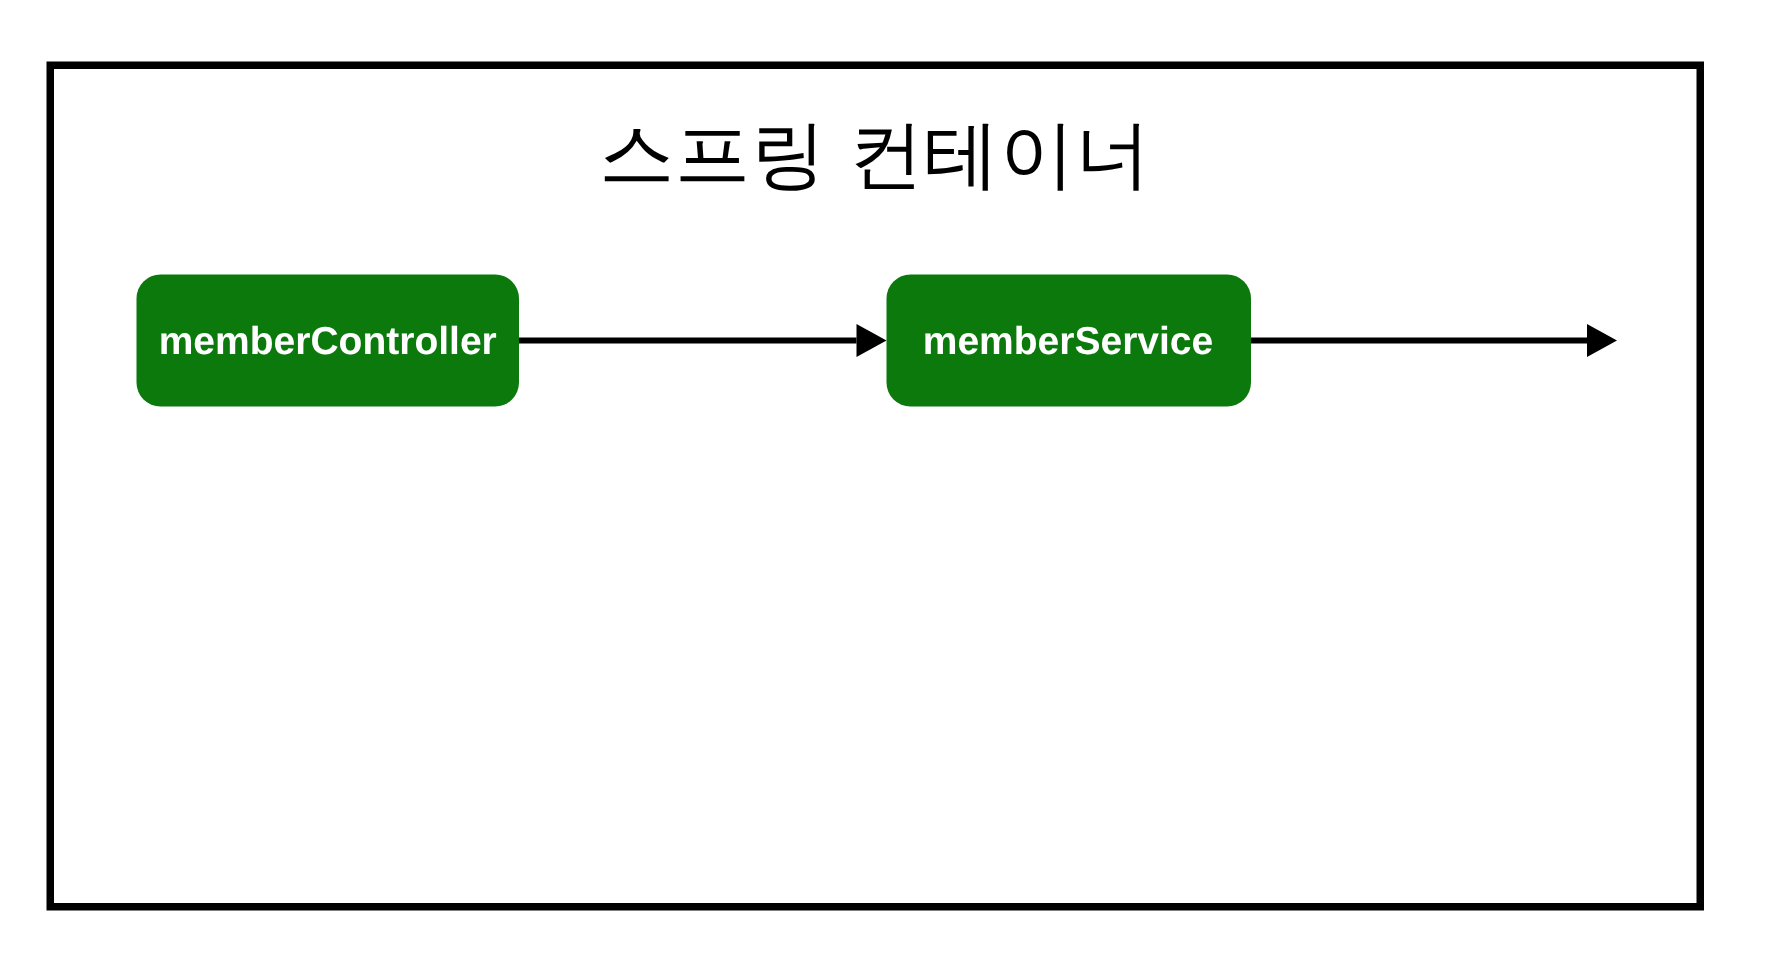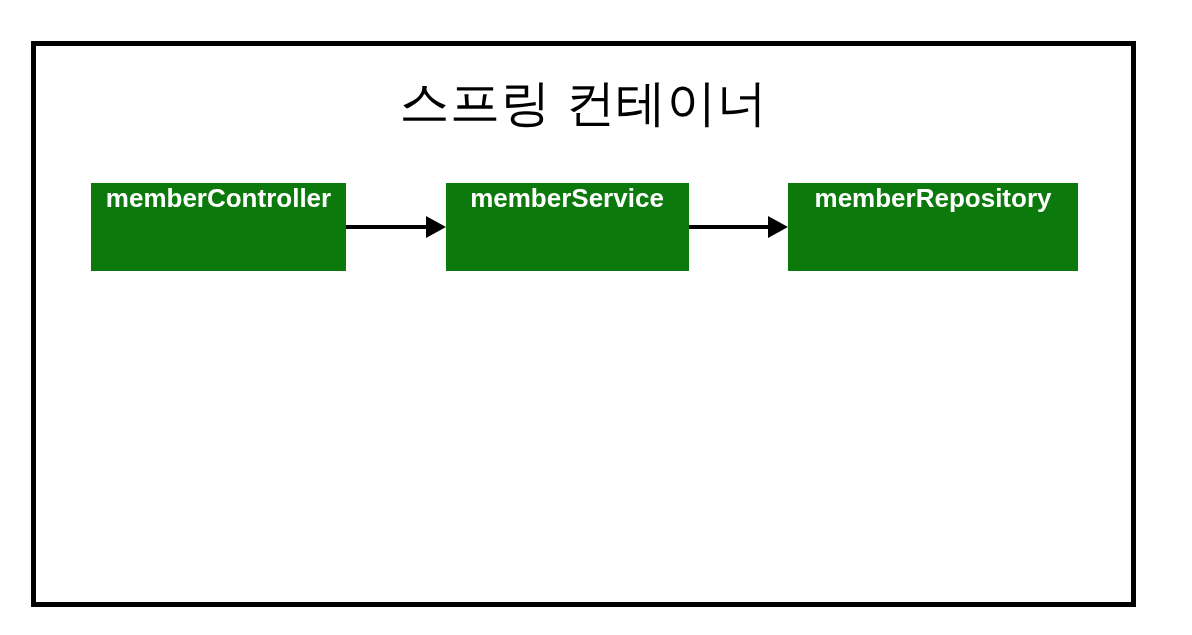--- a/index.html
+++ b/index.html
@@ -42,23 +42,23 @@
     top: 137px;
     right: 53px;
     height: 88px;
     display: flex;
     align-items: center;
   }
   .node {
     height: 88px;
     box-sizing: border-box;
     background: var(--node-fill, #0b790b);
-    border-radius: 0;
+    border-radius: 16px;
     display: flex;
-    align-items: flex-start;
+    align-items: center;
     justify-content: center;
     color: var(--node-text, #ffffff);
     font-size: 26px;
     font-weight: 700;
     white-space: nowrap;
   }
   .node.n0 { width: 255px; }
   .node.n1 { width: 243px; }
   .node.n2 { width: 290px; }
   .arrow {
@@ -101,19 +101,16 @@
 
       <div class="node n1">
         <span>memberService</span>
       </div>
 
       <div class="arrow">
         <div class="arrow-line"></div>
         <div class="arrow-head"></div>
       </div>
 
-      <div class="node n2">
-        <span>memberRepository</span>
-      </div>
 
     </div>
   </div>
 </div>
 
 </body></html>

